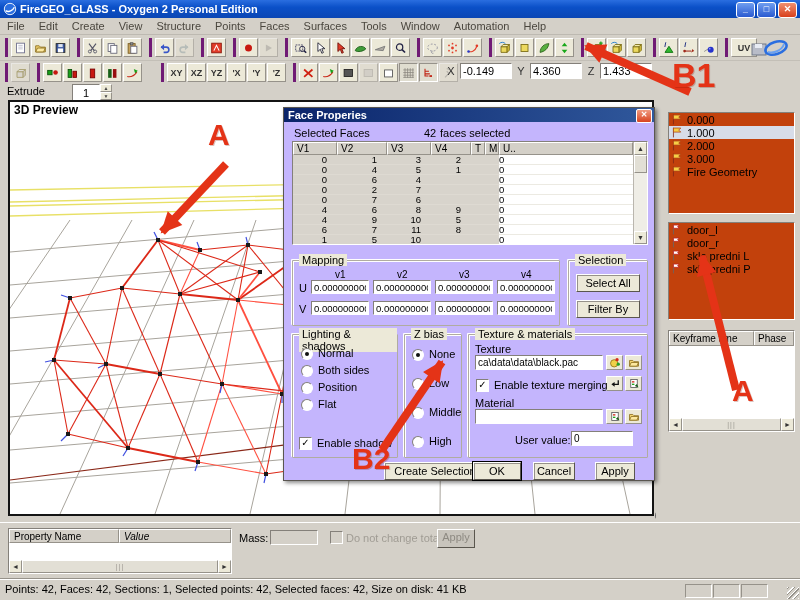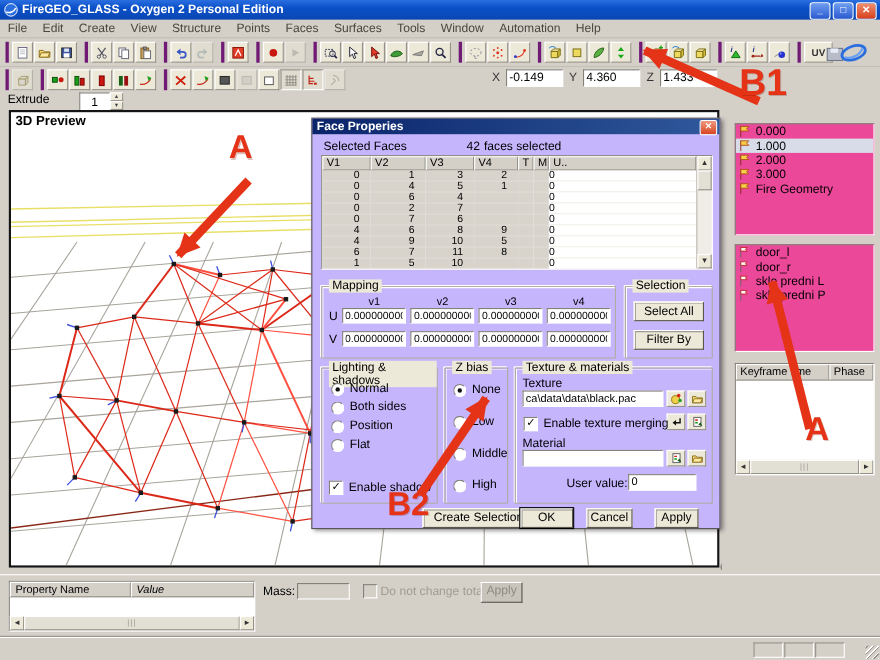--- a/index.html
+++ b/index.html
@@ -44,21 +44,21 @@
     font-size:5px;line-height:6px;text-align:center;color:#444;box-sizing:border-box;}
   
   #preview{position:absolute;left:8px;top:100px;width:646px;height:416px;background:#fff;
     border:2px solid #141414;box-sizing:border-box;}
   #preview-title{position:absolute;left:4px;top:1px;font-weight:bold;font-size:12px;z-index:2;}
   #wireframe{position:absolute;left:0;top:0;}
   #preview-knob{position:absolute;left:655px;top:510px;width:11px;height:11px;border-radius:50%;
     background:radial-gradient(circle at 35% 35%,#8a8a8a,#222);}
   
   #side{position:absolute;left:656px;top:100px;width:144px;height:422px;background:#d4d0c8;}
-  .side-box{position:absolute;left:12px;width:127px;background:#ec4899;
+  .side-box{position:absolute;left:12px;width:127px;background:#c2410c;
     border:1px solid;border-color:#84807a #fff #fff #84807a;box-sizing:border-box;overflow:hidden;}
   #lod-list{top:12px;height:102px;}
   #sel-list{top:122px;height:98px;}
   #key-list{top:230px;height:102px;background:#fff;}
   .list-row{display:flex;align-items:center;height:13px;padding-left:2px;gap:3px;white-space:nowrap;}
   .list-row.sel{background:#d7dce8;}
   #key-header{display:flex;height:14px;background:#d4d0c8;border-bottom:1px solid #96928a;}
   .key-col{padding:1px 3px;border-right:1px solid #96928a;border-top:1px solid #fff;border-left:1px solid #fff;
     font-size:10px;white-space:nowrap;overflow:hidden;box-sizing:border-box;}
   #key-col-time{flex:1;}
@@ -419,20 +419,28 @@
             <rect x="3" y="3.5" width="4" height="10" fill="#186018"></rect>
             <rect x="8.5" y="3.5" width="4" height="10" fill="#981010"></rect>
           </svg>
         </div>
         <div class="tbtn">
           <svg width="15" height="14" viewBox="0 0 16 16">
             <path d="M2 12c4 1 8-1 11-5" fill="none" stroke="#c82818" stroke-width="1.2"></path>
             <path d="M9.5 3.5l4.5 2-3 3.2z" fill="#18a018"></path>
           </svg>
         </div>
+      </div>
+      <div class="tgroup" style="margin-left: 12px;">
+        <div class="tbtn">XY</div>
+        <div class="tbtn">XZ</div>
+        <div class="tbtn">YZ</div>
+        <div class="tbtn">'X</div>
+        <div class="tbtn">'Y</div>
+        <div class="tbtn">'Z</div>
       </div>
       <div class="tgroup">
         <div class="tbtn">
           <svg width="15" height="14" viewBox="0 0 16 16">
             <path d="M3 4l9.5 8.5M12.5 4L3 12.5" stroke="#d02010" stroke-width="2"></path>
           </svg>
         </div>
         <div class="tbtn">
           <svg width="15" height="14" viewBox="0 0 16 16">
             <path d="M2 12c4 1 8-1 11-5" fill="none" stroke="#c82818" stroke-width="1.2"></path>
@@ -1010,20 +1018,21 @@
       </div>
     </div>
     <span style="position:absolute;left:239px;top:9px;">Mass:</span>
     <input class="field" style="position: absolute; left: 270px; top: 7px; width: 48px; height: 15px; background: rgb(212, 208, 200);" value="">
     <span class="chk disabled" style="position:absolute;left:330px;top:8px;"></span>
     <span class="gray-text" style="position:absolute;left:346px;top:9px;">Do not change total mass</span>
     <div id="apply-mass">Apply</div>
   </div>
 
   <div id="statusbar">
+    <span id="status-text">Points: 42, Faces: 42, Sections: 1, Selected points: 42, Selected faces: 42, Size on disk: 41 KB</span>
     <div class="status-pane" style="right:88px;"></div>
     <div class="status-pane" style="right:60px;"></div>
     <div class="status-pane" style="right:32px;"></div>
     <div id="resize-grip"></div>
   </div>
 
   <svg id="annotations" width="800" height="600" viewBox="0 0 800 600">
     <defs>
       <marker id="ah" markerUnits="userSpaceOnUse" markerWidth="26" markerHeight="26" refX="21" refY="13" orient="auto">
         <path d="M2,3 L23,13 L2,23 z" fill="#e43317"></path>

